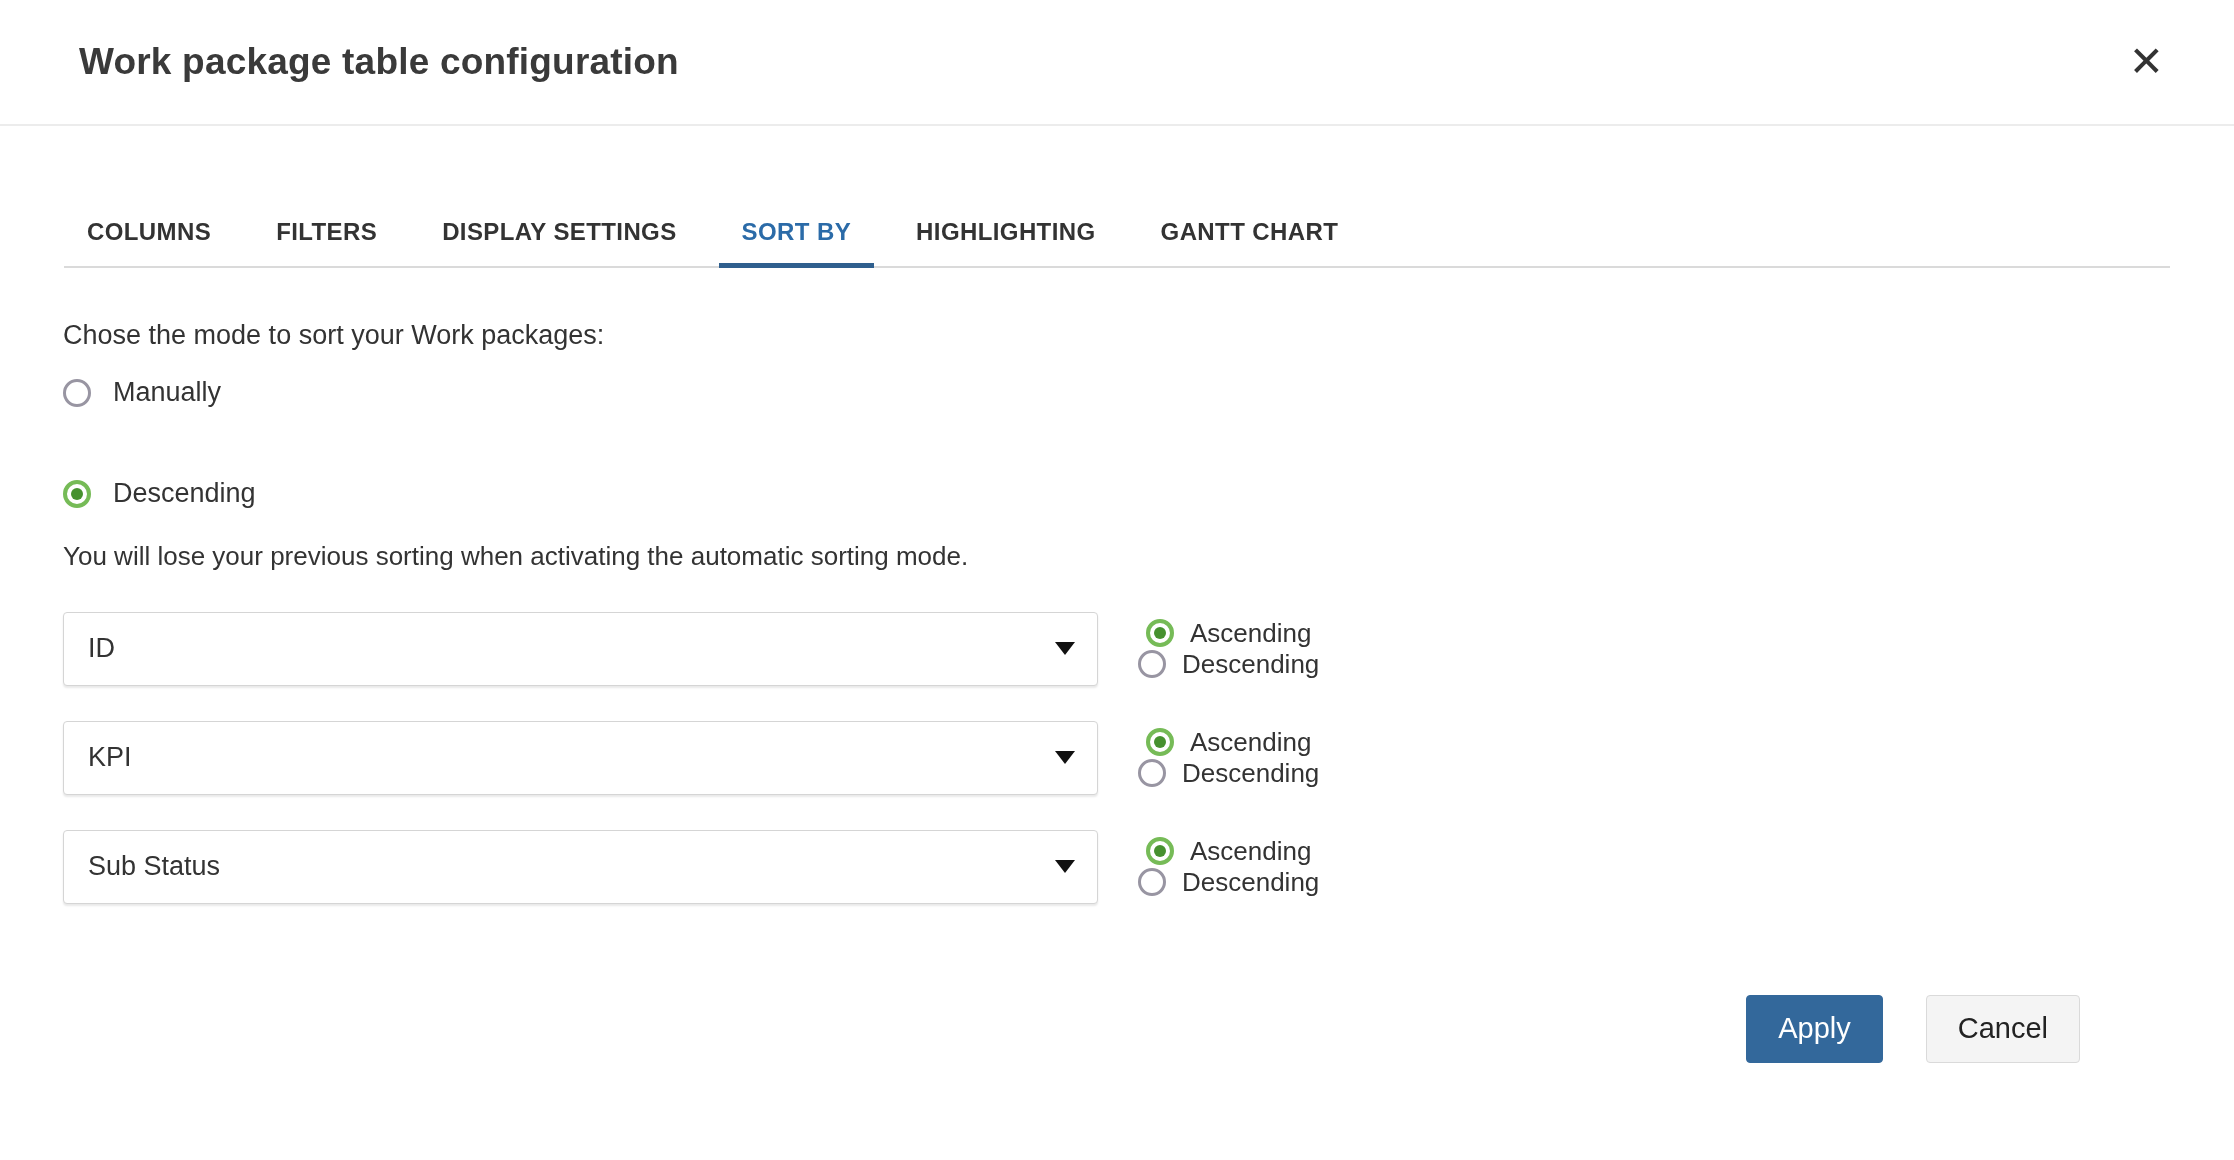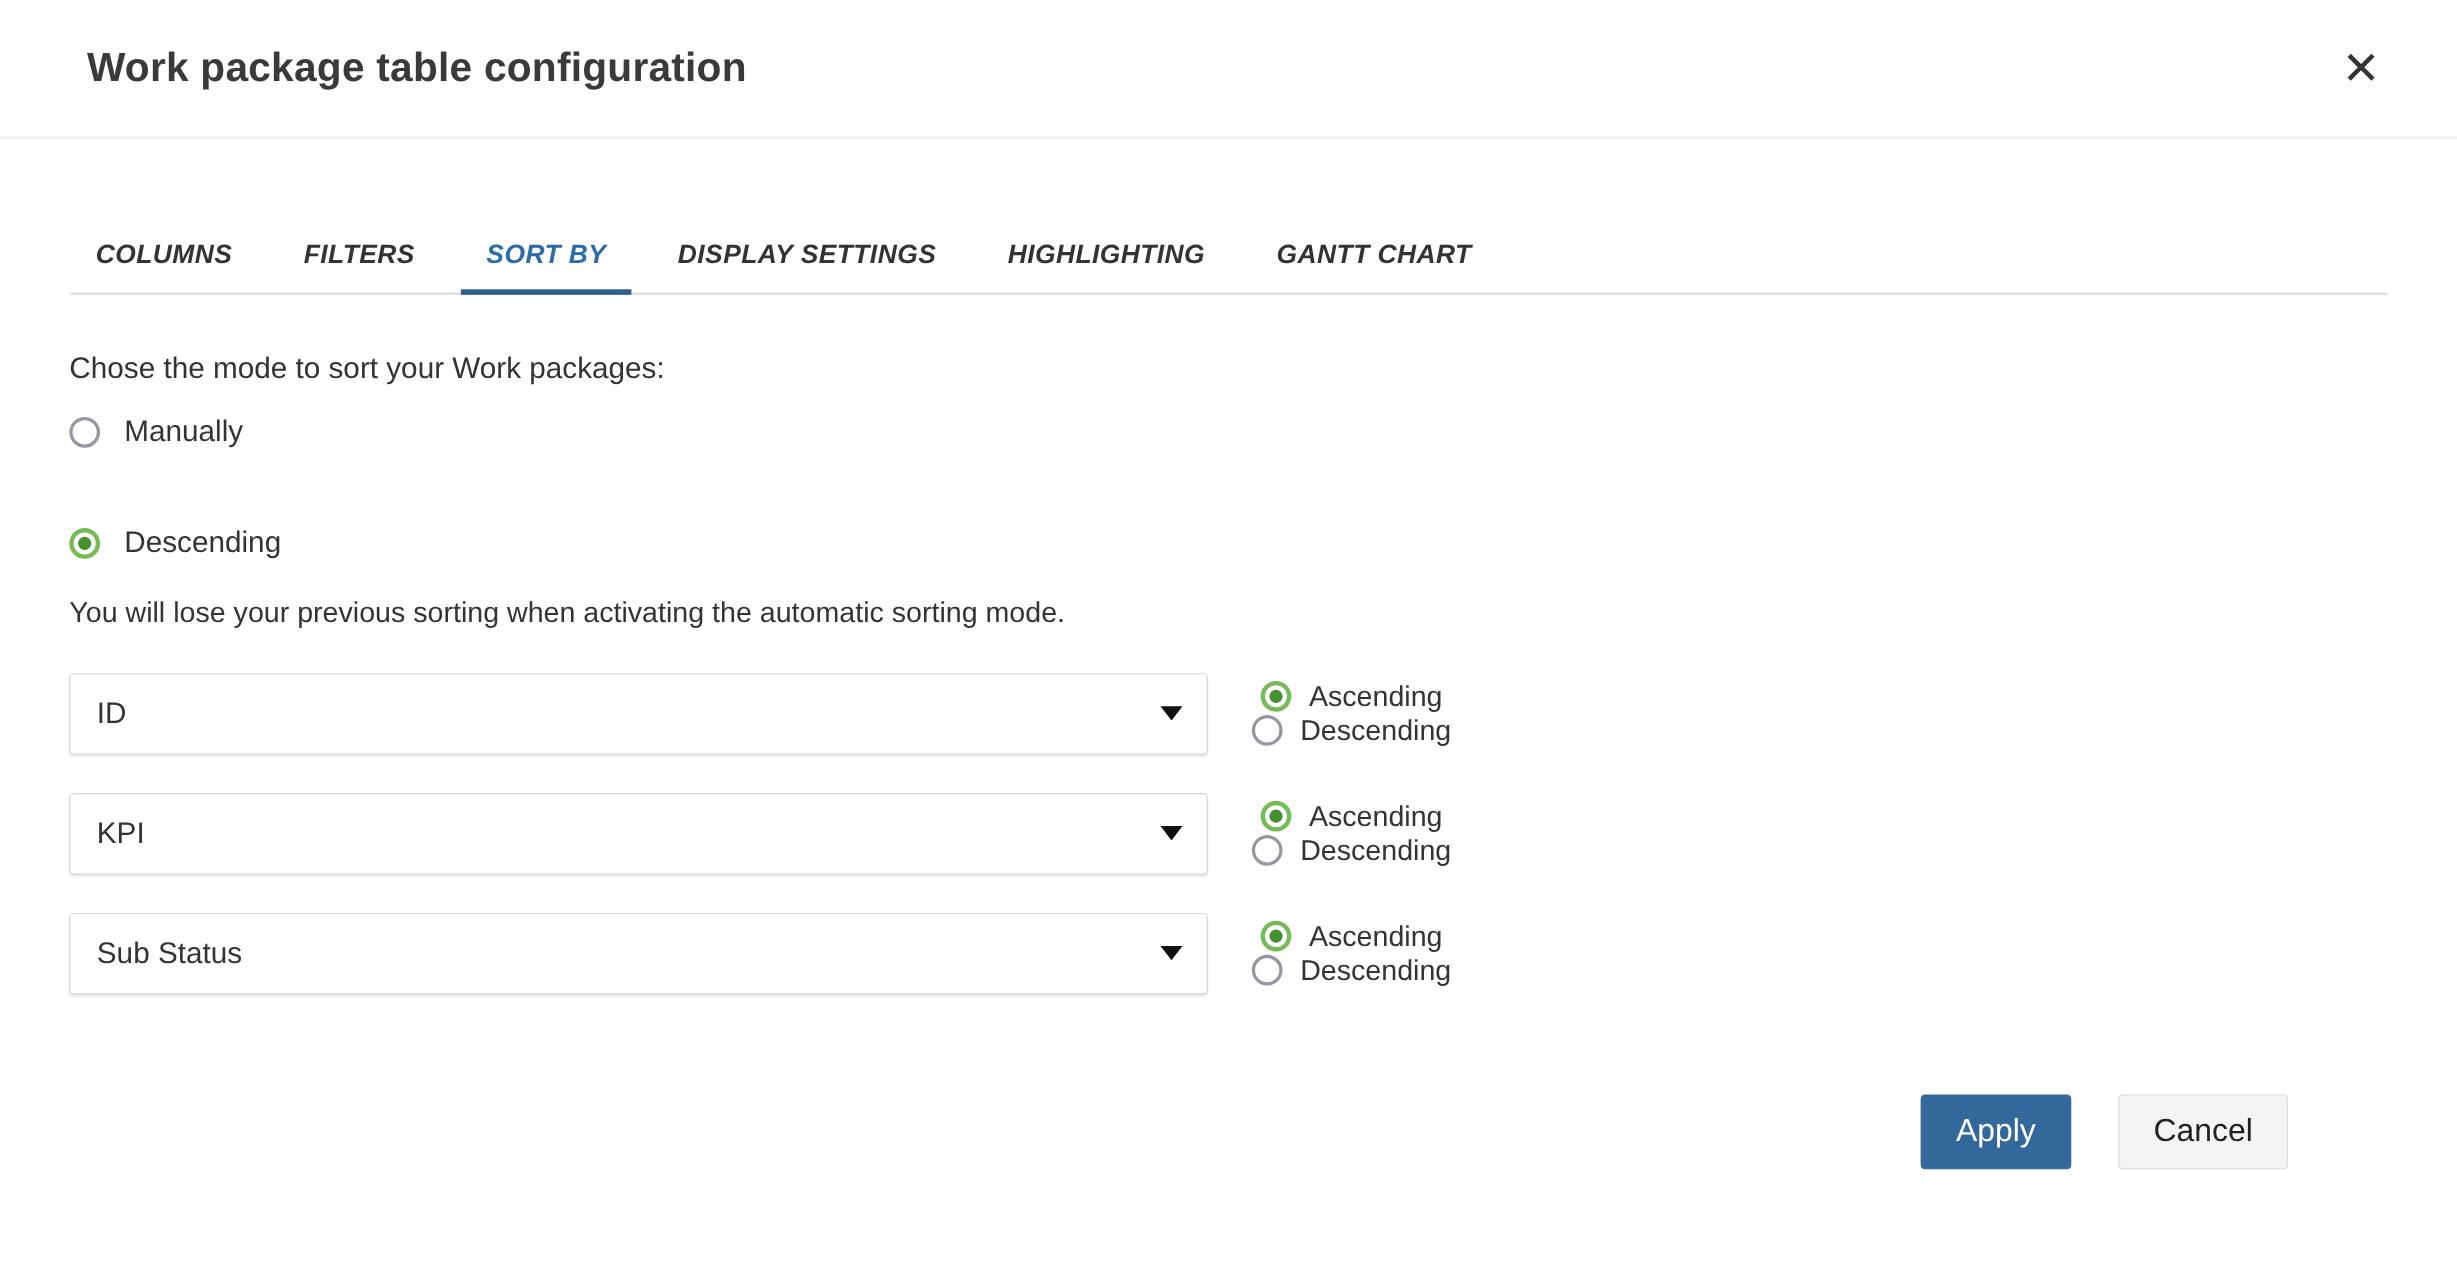--- a/index.html
+++ b/index.html
@@ -28,21 +28,20 @@
   }
   .close-btn{
     background:none;border:none;padding:0;margin:0;cursor:pointer;
     font-size:42px;line-height:1;color:#333;font-family:inherit;
   }
   
   .tab-bar{
     margin:0 64px;display:flex;gap:19px;
     border-bottom:2px solid #dadada;
     padding-top:72px;
-    font-style:italic;
   }
   .tab{
     position:relative;height:68px;padding:0 23px;
     display:flex;align-items:center;
     font-size:24px;font-weight:700;letter-spacing:0.4px;
     color:#333;cursor:pointer;white-space:nowrap;
   }
   .tab.active{color:var(--accent-tab);}
   .tab.active::after{
     content:"";position:absolute;left:0;right:0;bottom:-2px;height:5px;
@@ -112,22 +111,22 @@
   <header class="dialog-header">
     <h1 class="dialog-title">Work package table configuration</h1>
     <button class="close-btn">
       <span>✕</span>
     </button>
   </header>
 
   <nav class="tab-bar">
     <div class="tab">COLUMNS</div>
     <div class="tab">FILTERS</div>
+    <div class="tab">DISPLAY SETTINGS</div>
     <div class="tab active">SORT BY</div>
-    <div class="tab">DISPLAY SETTINGS</div>
     <div class="tab">HIGHLIGHTING</div>
     <div class="tab">GANTT CHART</div>
   </nav>
 
   <main class="content">
 
     <p class="prompt">Chose the mode to sort your Work packages:</p>
 
     <label class="mode-row manually">
       <span class="radio"></span>

